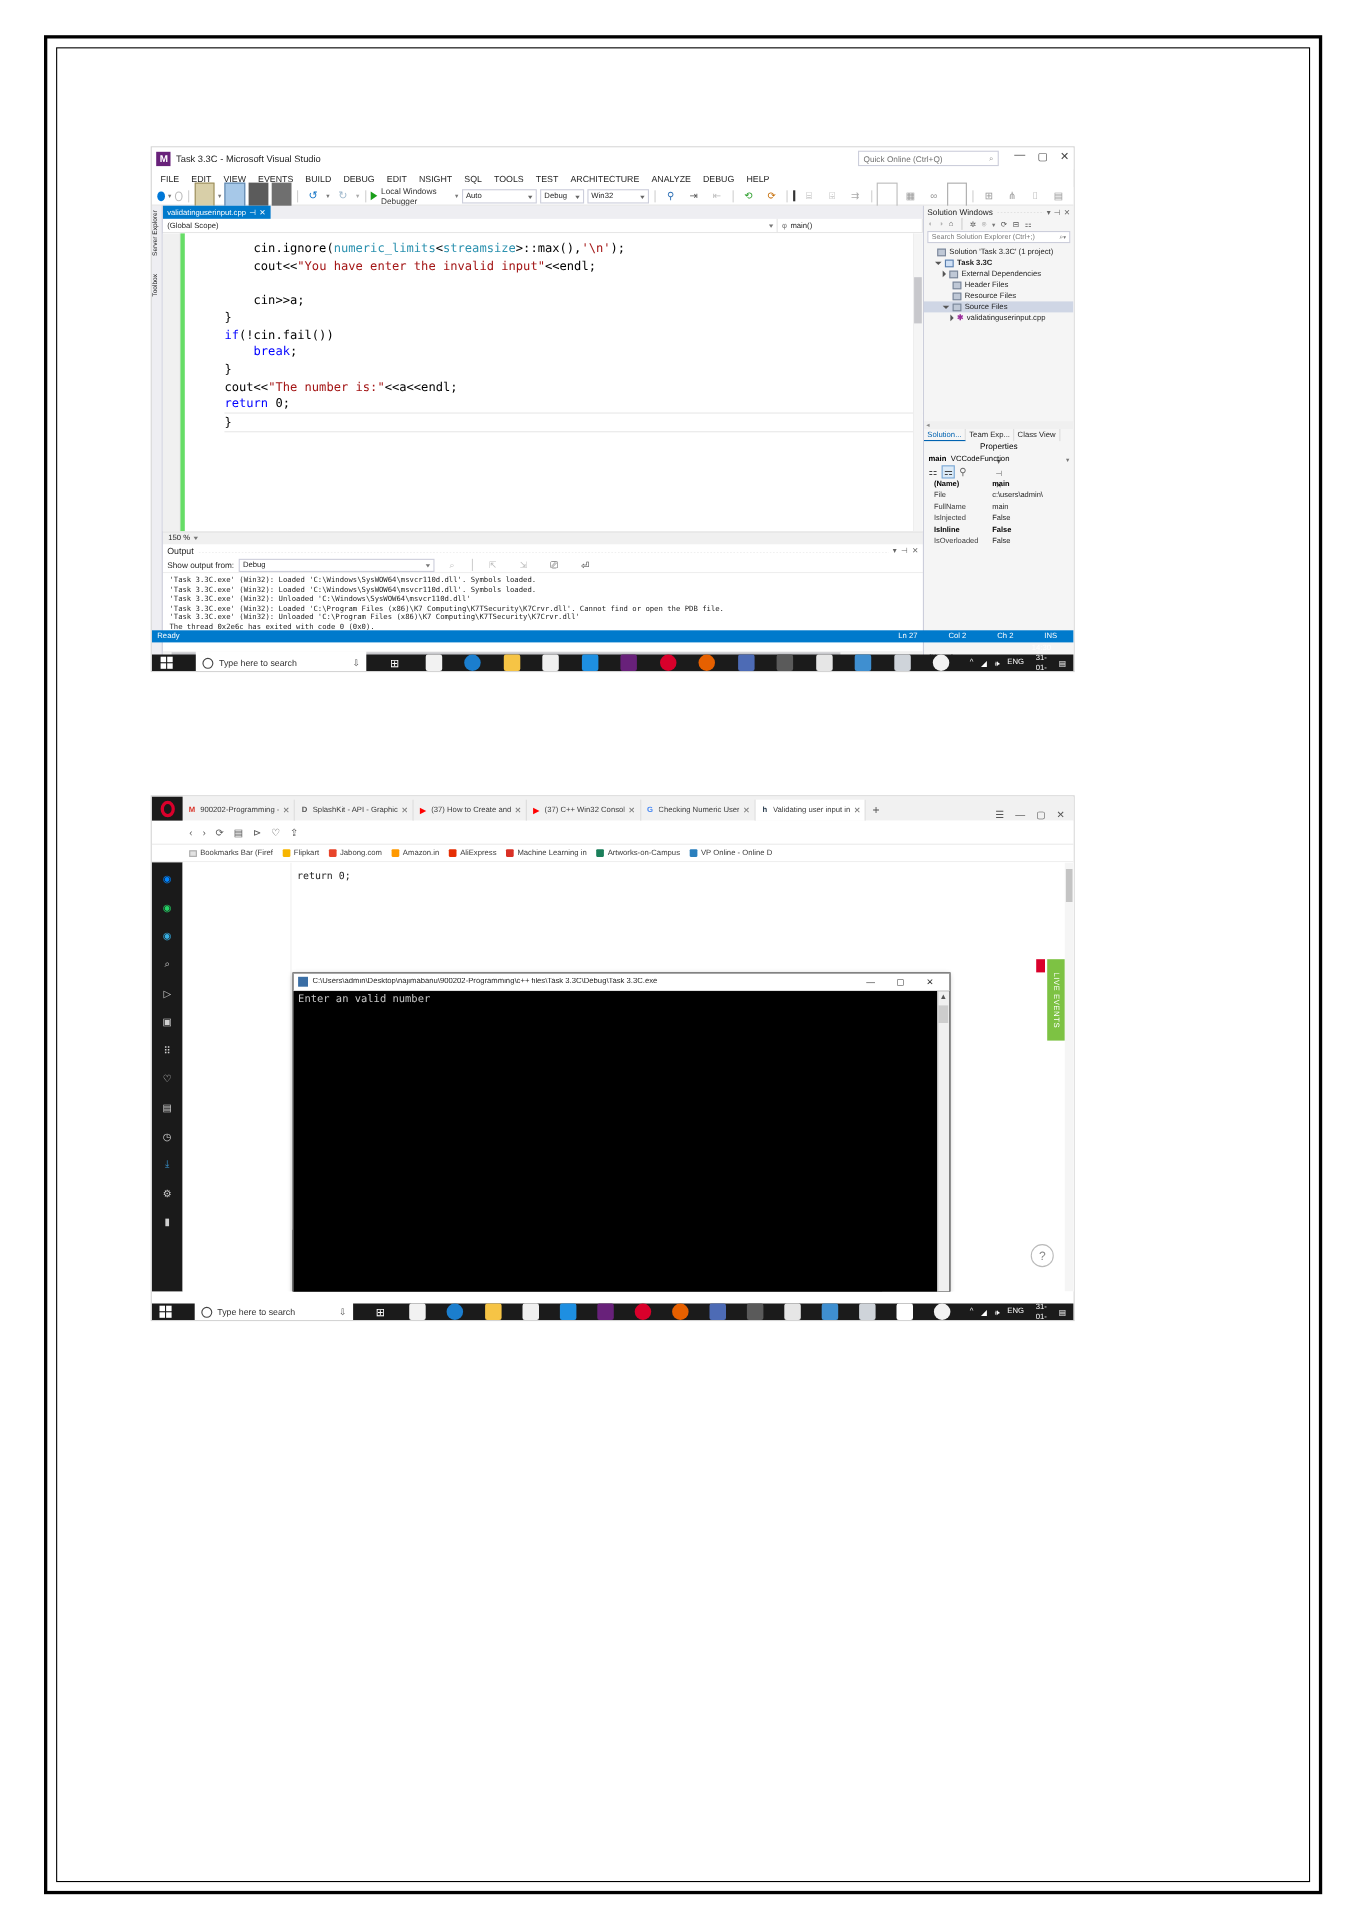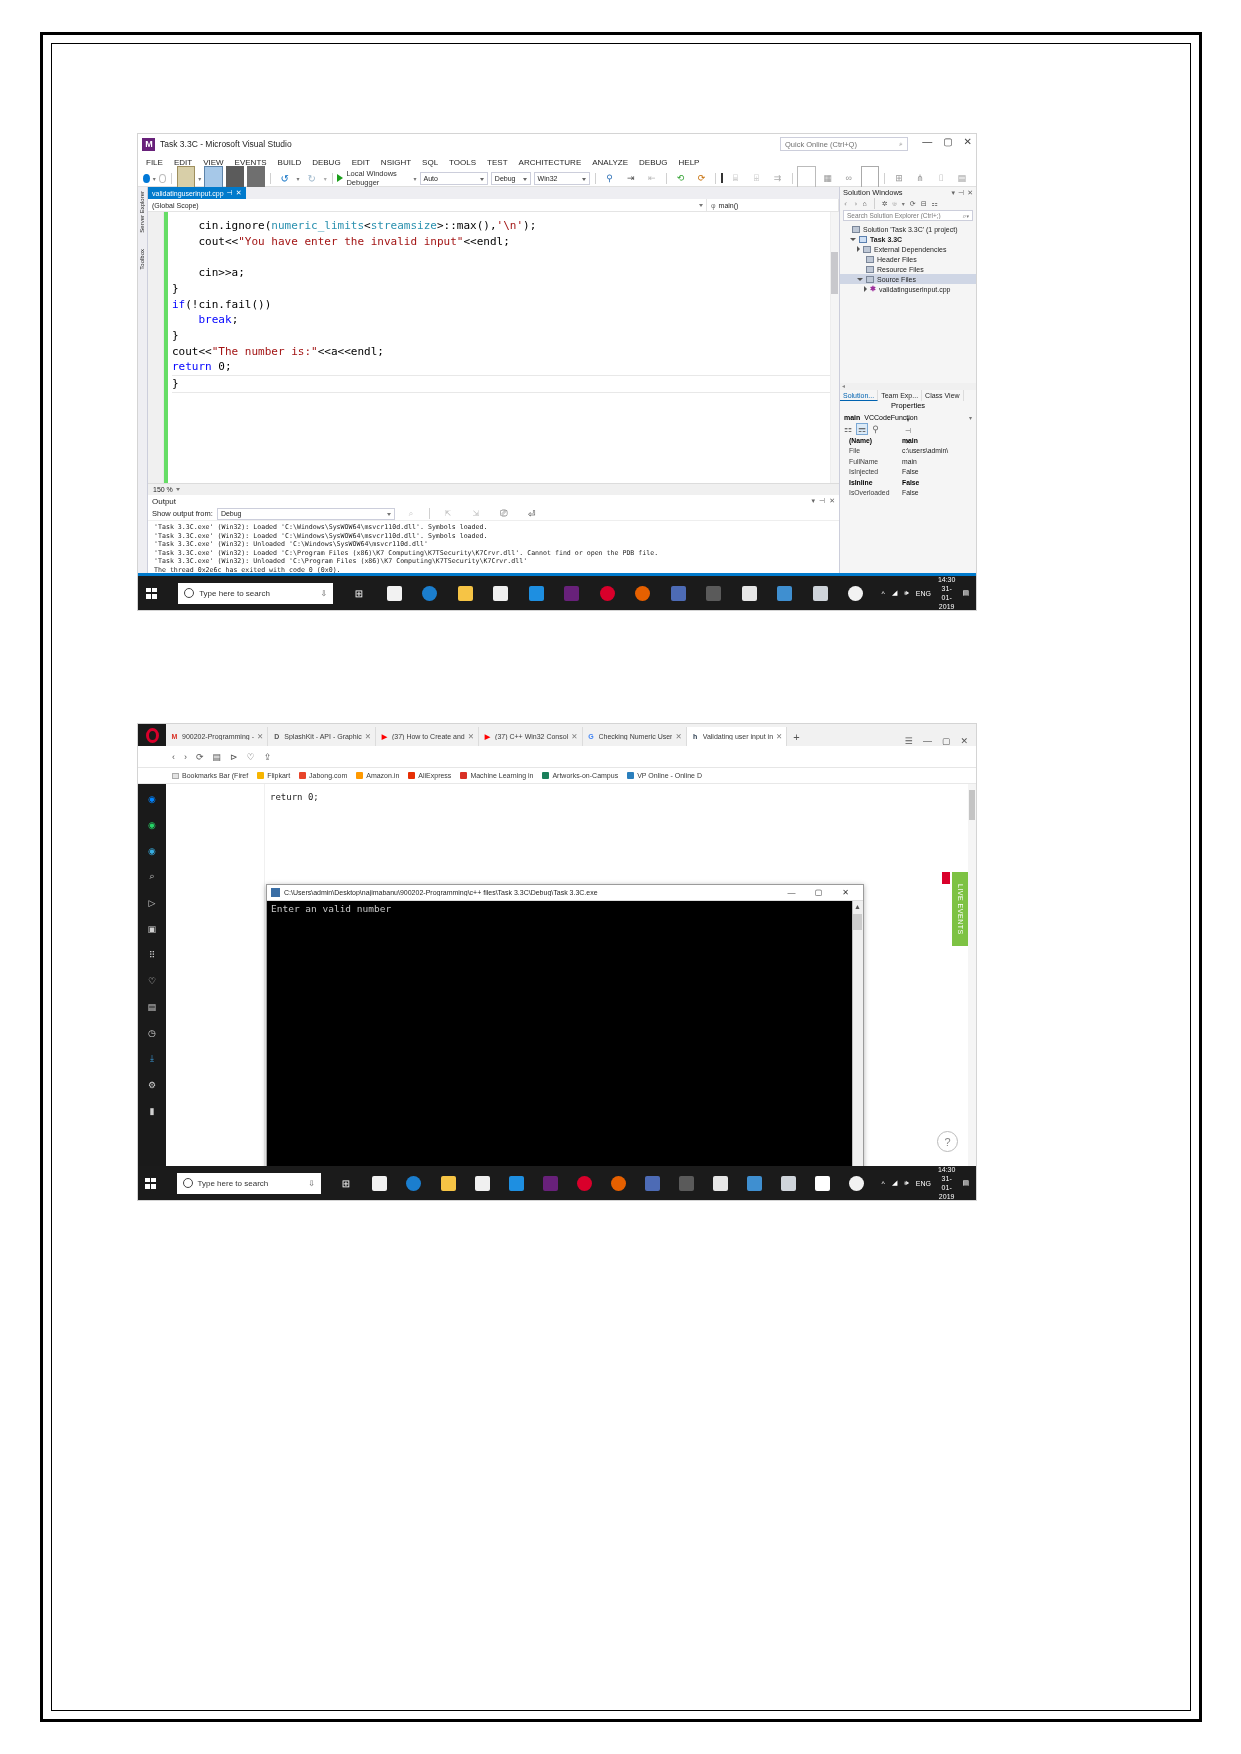--- a/index.html
+++ b/index.html
@@ -102,20 +102,21 @@
   }
   .navbar-cell.nocar:after{ display:none; }
 
   .editor-wrap { position:relative; flex:1; background:#fff; overflow:hidden; display:flex; }
   .ed-gutter { width:16px; background:#f0f0f0; border-right:1px solid #e8e8e8;}
   .ed-change { width:4px; background:#66dd66; }
   .ed-code {
     flex:1; font-family:"DejaVu Sans Mono", monospace; font-size:11px;
     line-height:15.7px; padding:6px 0 0 4px; white-space:pre; color:#000;
     overflow:hidden;
+    margin-left:32px;
   }
   .k-blue { color:#0000ff; } .k-str { color:#a31515; }
   .k-teal { color:#2b91af; }
   .cur-line { background:#fff; border-top:1px solid #e8e8e8; border-bottom:1px solid #e8e8e8; display:block;}
   .ed-vscroll {
     position:absolute; right:0; top:0; width:9px; bottom:0; background:#f5f5f5;
     border-left:1px solid #eee;
   }
   .ed-vthumb { position:absolute; right:1px; top:40px; width:7px; height:42px; background:#c8c8cc;}
 
@@ -184,21 +185,21 @@
   .pr-foot .t { font-weight:bold;}
 
   .vs-status {
     position:absolute; left:0; right:0; bottom:26px; height:11px; background:#007acc;
     color:#fff; font-size:7px; display:flex; align-items:center; padding:0 5px;
   }
   .vs-status .sp { margin-left:auto; display:flex; gap:28px; padding-right:10px;}
 
   
   .taskbar {
-    position:absolute; left:0; right:0; bottom:0; height:34px;
+    position:absolute; left:0; right:0; bottom:0; height:15px;
     background:#1b1b1b; display:flex; align-items:center; padding:0 3px; gap:16px;
   }
   .tb-start { width:26px; height:26px; display:flex; align-items:center; justify-content:center;}
   .win-glyph { width:11px;height:11px; display:grid; grid-template-columns:1fr 1fr; grid-template-rows:1fr 1fr; gap:1.4px;}
   .win-glyph i{ background:#fff; display:block;}
   .tb-search {
     width:188px; height:21px; background:#fff; border-radius:0;
     display:flex; align-items:center; gap:5px; padding:0 6px;
     font-size:8px; color:#333;
   }

